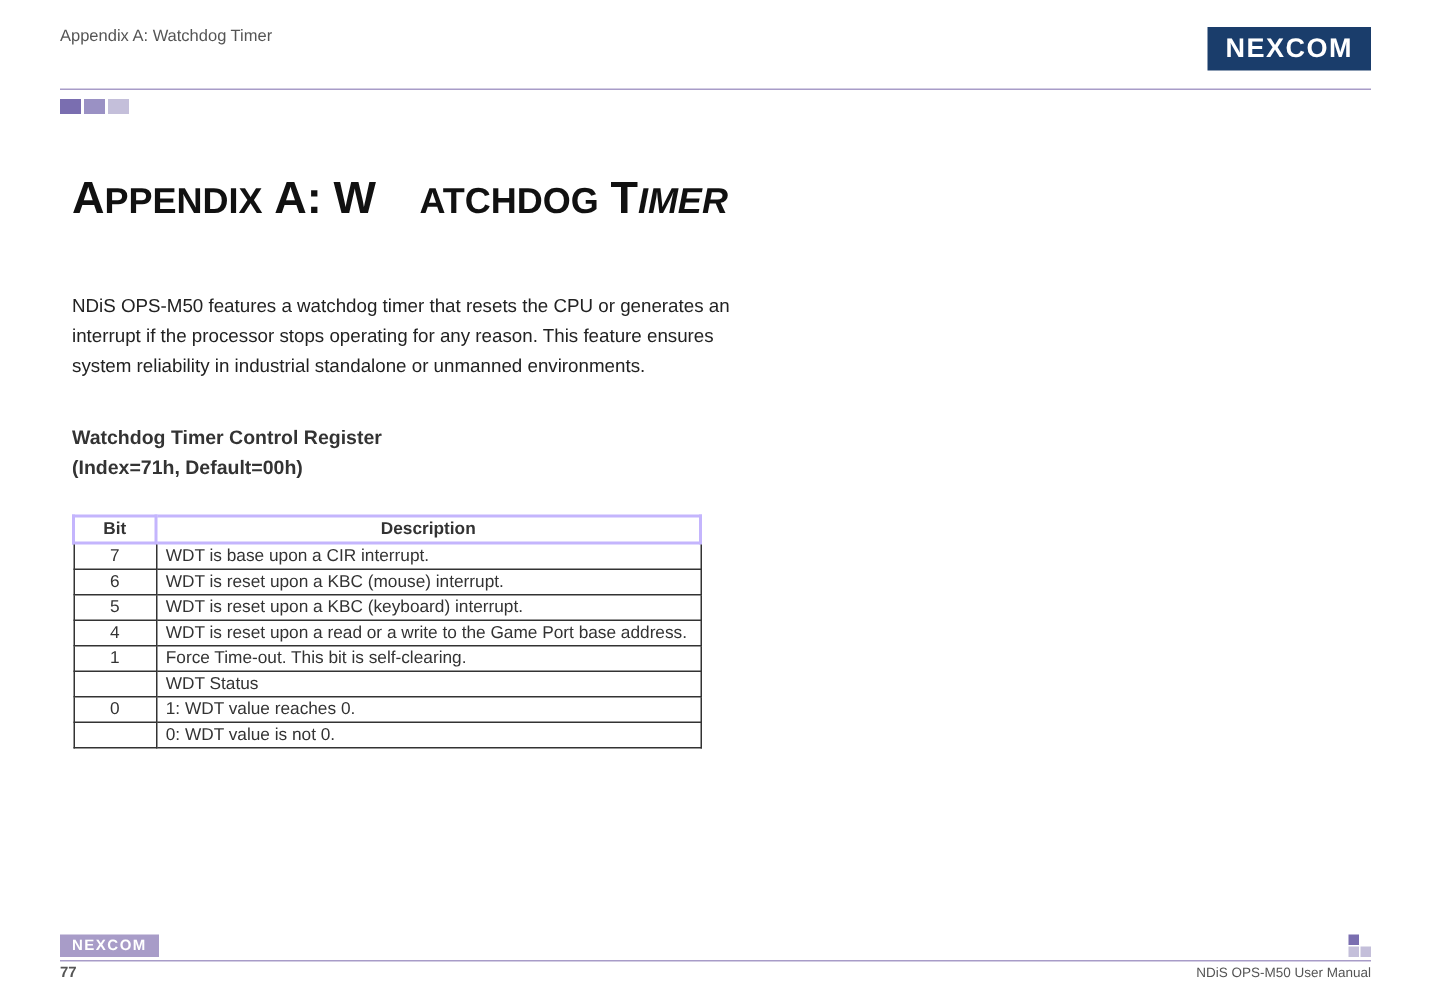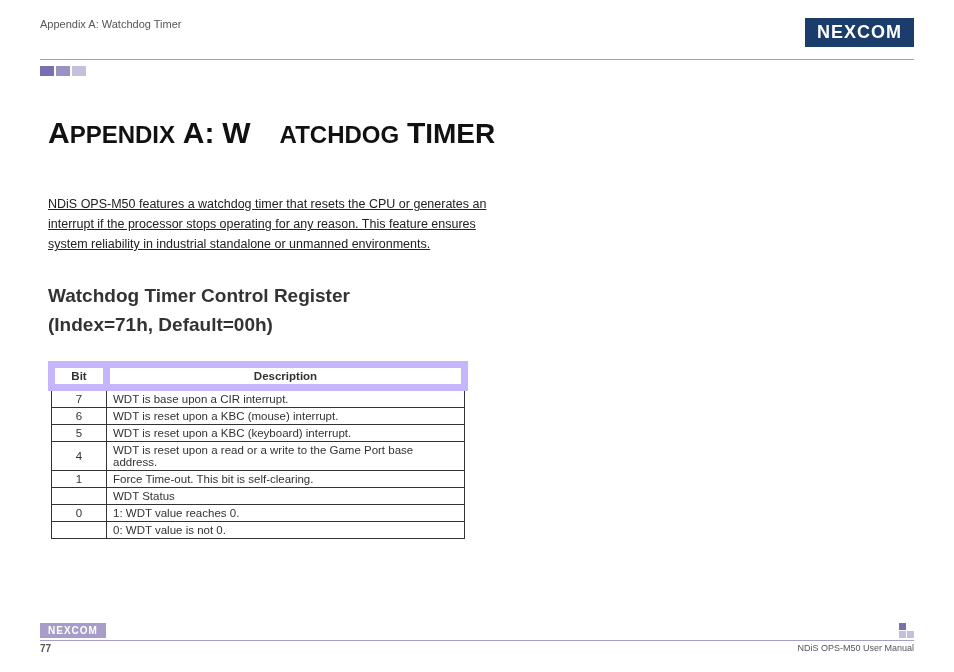--- a/index.html
+++ b/index.html
@@ -61,35 +61,34 @@
     }
     .appendix-title .big {
       font-size: 30px;
     }
     .intro-text {
       font-size: 12.5px;
       line-height: 1.6;
       color: #222;
       max-width: 460px;
       margin-bottom: 28px;
-      text-decoration: underline;
     }
     .register-title {
-      font-size: 19px;
+      font-size: 13px;
       font-weight: bold;
       line-height: 1.5;
       margin-bottom: 22px;
     }
     .register-table {
       border-collapse: collapse;
       width: 420px;
       font-size: 11.5px;
     }
     .register-table th {
-      border: 7px solid #c4b5fd;
+      border: 2px solid #c4b5fd;
       padding: 2px 6px;
       font-weight: bold;
     }
     .register-table td {
       border: 1px solid #333;
       padding: 2px 6px;
       text-align: left;
     }
     .register-table td.bit {
       text-align: center;
@@ -150,21 +149,21 @@
 </div>
 <div class="header-divider"></div>
 <div class="color-blocks">
   <div class="block b1"></div>
   <div class="block b2"></div>
   <div class="block b3"></div>
 </div>
 
 <div class="main-content">
   <h1 class="appendix-title">
-    <span class="big">A</span><span style="font-size:24px;">PPENDIX</span> <span class="big">A:</span> <span class="big">W</span><span style="font-size:24px;margin-left:29px;">ATCHDOG</span> <span class="big">T</span><span style="font-size:28px;">IMER</span>
+    <span class="big">A</span><span style="font-size:24px;">PPENDIX</span> <span class="big">A:</span> <span class="big">W</span><span style="font-size:24px;margin-left:29px;">ATCHDOG</span> <span class="big">T</span><span style="font-size:24px;font-style:italic;">IMER</span>
   </h1>
   <p class="intro-text">NDiS OPS-M50 features a watchdog timer that resets the CPU or generates an interrupt if the processor stops operating for any reason. This feature ensures system reliability in industrial standalone or unmanned environments.</p>
   <div class="register-title">
     <div>Watchdog Timer Control Register</div>
     <div>(Index=71h, Default=00h)</div>
   </div>
   <table class="register-table">
     <thead>
       <tr>
         <th>Bit</th>

